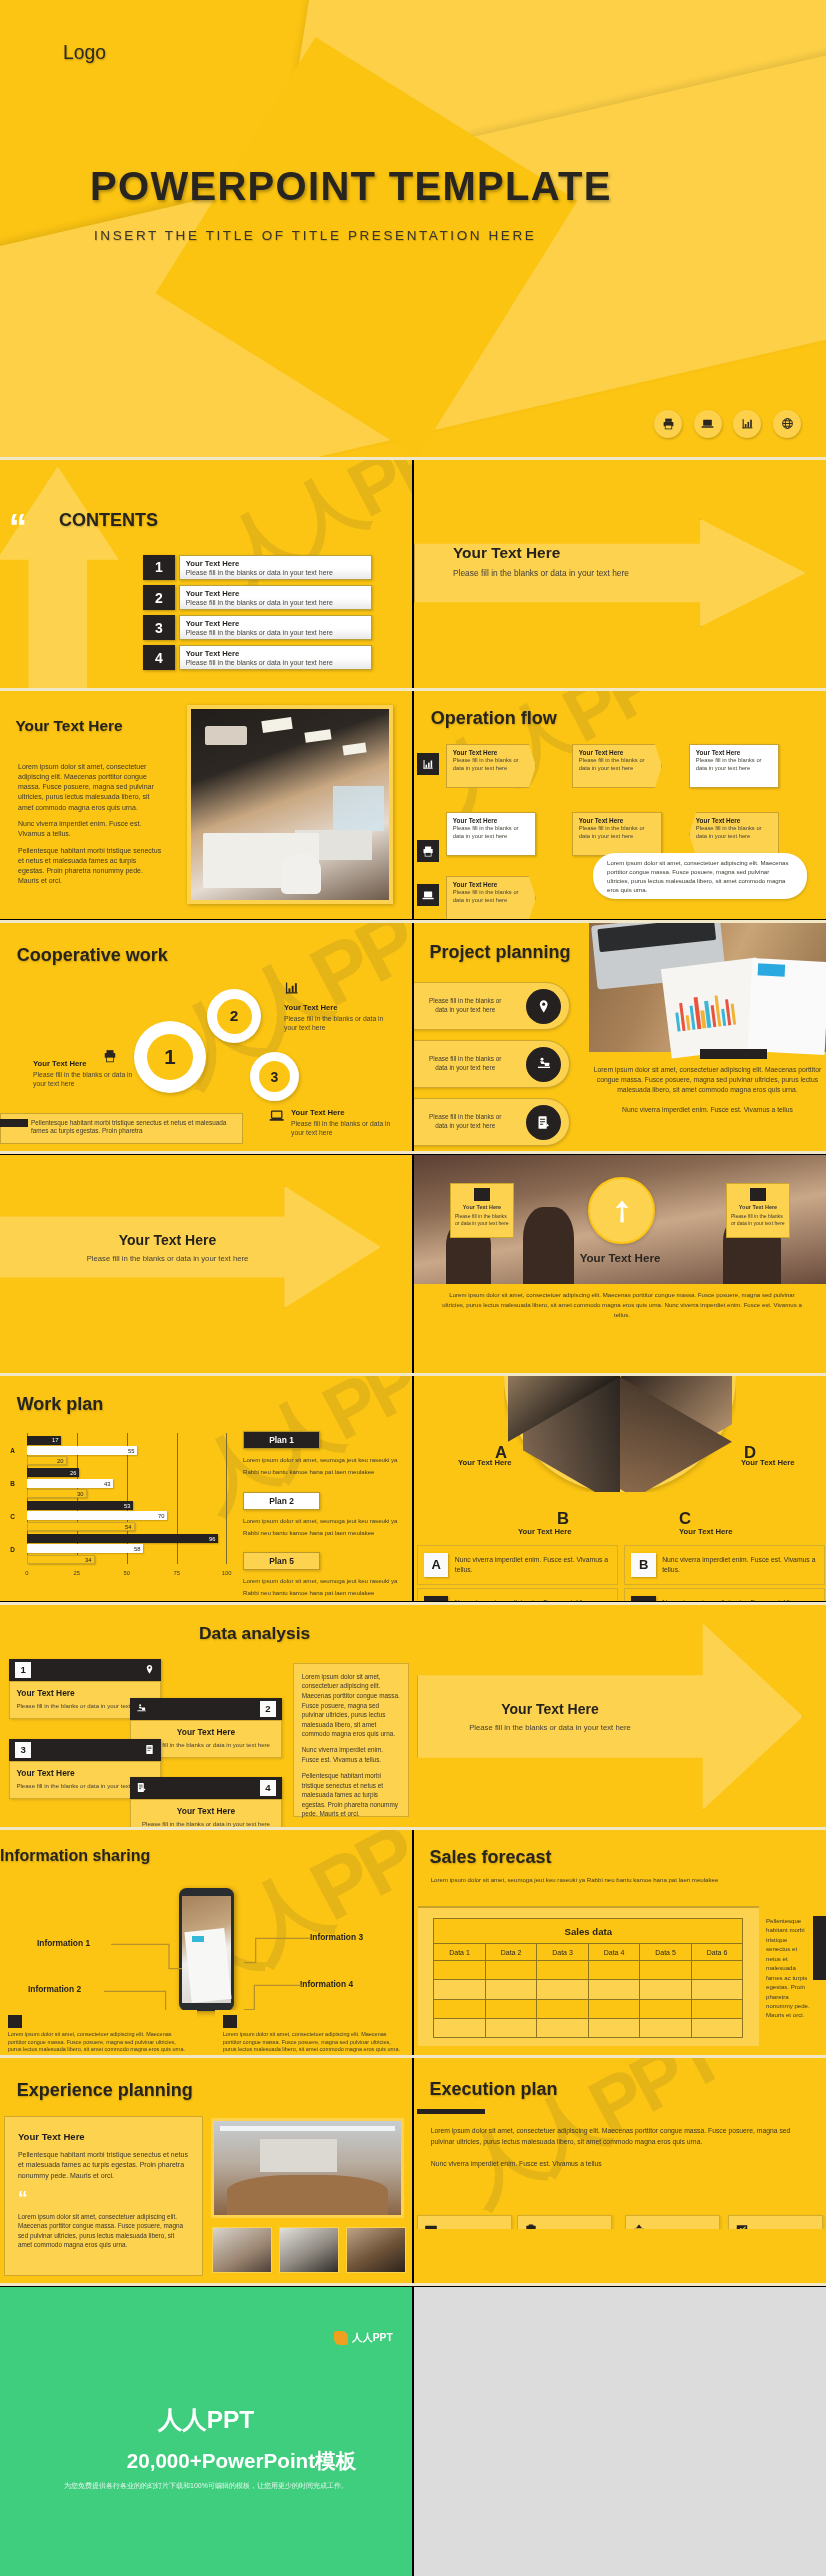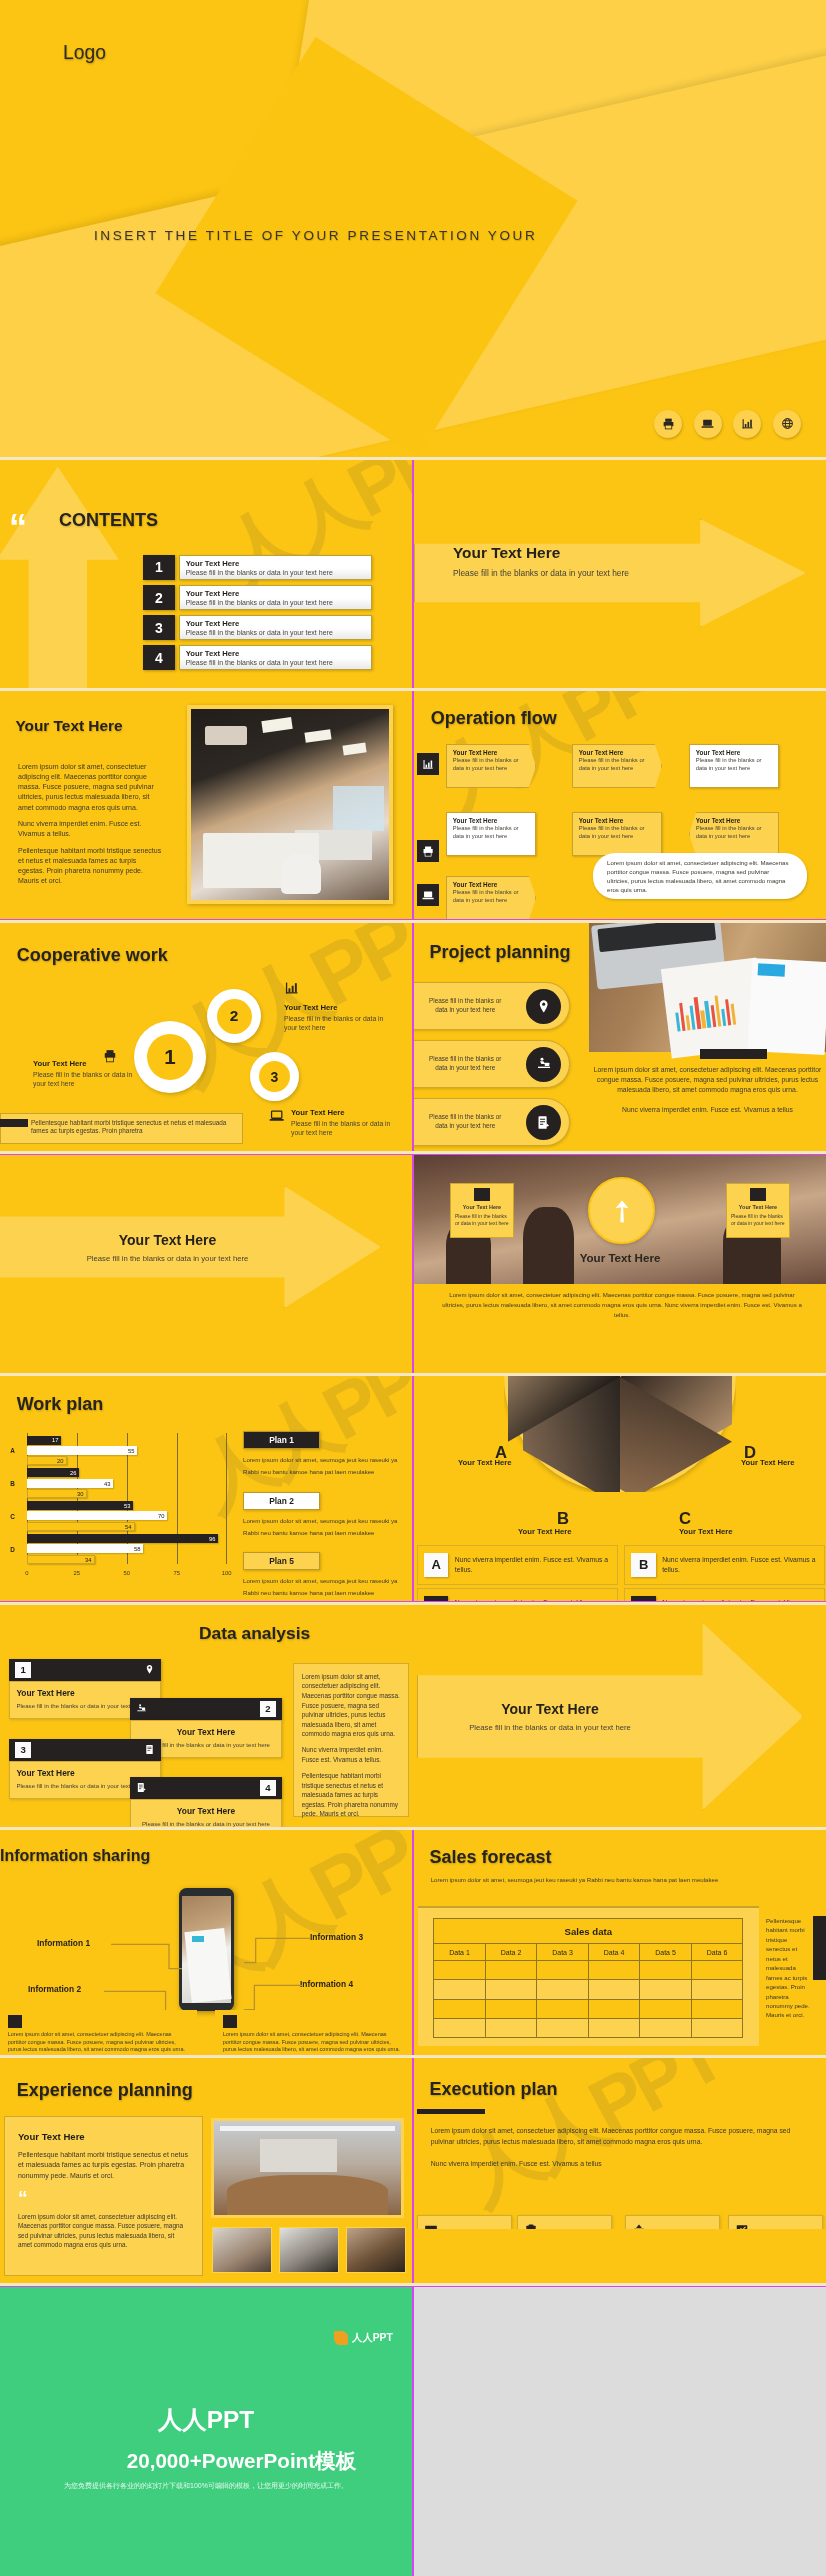--- a/index.html
+++ b/index.html
@@ -2,21 +2,21 @@
 <html style="font-size:10.3px"><head>
 <meta charset="utf-8">
 <style>
   * { box-sizing: border-box; margin:0; padding:0; }
   html,body { background:#dcdcdc; }
   body {
     width:827px; height:2576px;
     font-family:"Liberation Sans", sans-serif;
     position:relative; overflow:hidden;
   }
-  .page { width:827px; height:2576px; position:relative; background:#d946ef; }
+  .page { width:827px; height:2576px; position:relative; background:#000000; }
 
   
   .slide { position:absolute; background:#fcc513; overflow:hidden; }
   .slide.half { width:412px; }
   .slide.halfR { width:412px; left:414px; }
   .slide.full { width:827px; left:0; }
 
   .gap { position:absolute; background:#f2e8c8; left:0; width:827px; height:3.2px; }
 
   
@@ -367,21 +367,22 @@
 </head>
 <body>
 
 <div class="page">
 
   <div class="slide" id="s-title">
     <div class="bgshape1"></div>
     <div class="bgshape2"></div>
     <div class="bgshape3"></div>
     <div id="logo">Logo</div>
-    <div id="subtitle">INSERT  THE  TITLE  OF  YOUR  PRESENTATION  YOUR</div>
+    <div id="bigtitle">POWERPOINT  TEMPLATE</div>
+    <div id="subtitle">INSERT  THE  TITLE  OF  TITLE  PRESENTATION  HERE</div>
     <div class="iconrow">
       <div class="iconcirc">
         <svg width="13" height="13" viewBox="0 0 24 24" fill="#2b2720">
             <rect x="6" y="3" width="12" height="6"></rect>
             <rect x="3" y="9" width="18" height="8" rx="1"></rect>
             <rect x="6" y="15" width="12" height="7" fill="#fdd14c" stroke="#2b2720" stroke-width="1.5"></rect>
           </svg>
       </div>
       <div class="iconcirc">
         <svg width="13" height="13" viewBox="0 0 24 24" fill="#2b2720">

